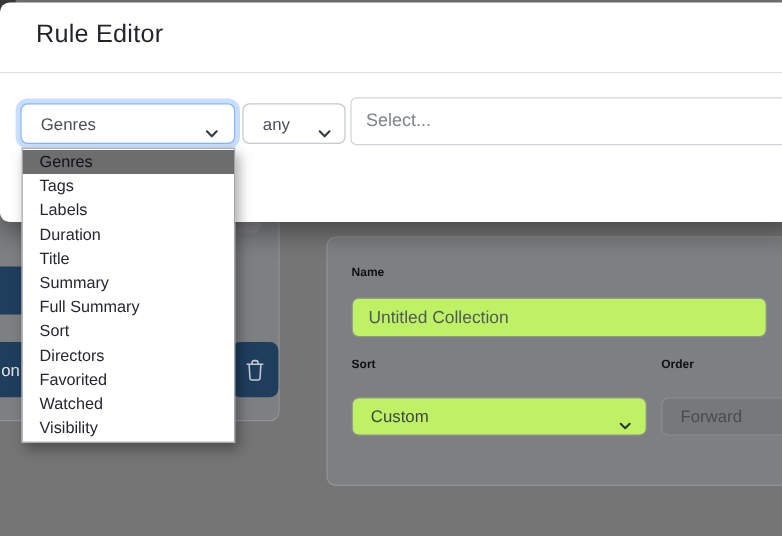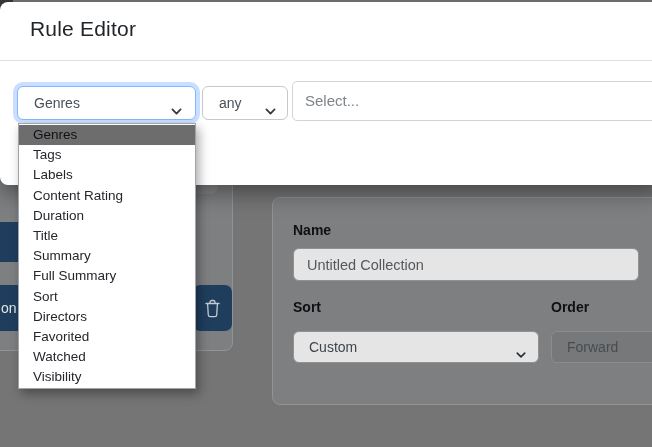--- a/index.html
+++ b/index.html
@@ -28,34 +28,34 @@
   }
   .trash-btn{
     left:193px;top:285px;width:39px;height:46px;background:#1f3e5e;
     border:none;border-radius:7px;display:flex;align-items:center;justify-content:center;
     cursor:pointer;padding:0;
   }
   .right-card{
     left:272px;top:197px;width:392px;height:206px;
     background:#7e7f80;border:1px solid #919396;border-radius:8px;
   }
-  .dim-label{font-size:14px;font-weight:bold;color:#0d1114;}
+  .dim-label{font-size:10px;font-weight:bold;color:#0d1114;}
   .name-label{left:20px;top:24px;}
   .name-input{
     left:20px;top:50px;width:346px;height:33px;box-sizing:border-box;
-    background:#e5e5e5;border:1px solid #8f9193;border-radius:6px;
+    background:#bef264;border:1px solid #8f9193;border-radius:6px;
     padding:0 0 0 13px;font-family:"Liberation Sans", sans-serif;
     font-size:14.5px;color:#53585d;outline:none;
   }
   .name-input::placeholder{color:#53585d;opacity:1;}
   .sort-label{left:20px;top:101px;}
   .order-label{left:278px;top:101px;}
   .dim-select{
     top:133px;height:32px;box-sizing:border-box;
-    background:#e5e5e5;border:1px solid #8f9193;border-radius:6px;
+    background:#bef264;border:1px solid #8f9193;border-radius:6px;
     font-size:14px;color:#3f444a;line-height:30px;padding-left:15px;
   }
   .sort-select{left:20px;width:246px;}
   .order-select{left:278px;width:130px;background:#77787a;border-color:#8a8c8e;color:#474c51;}
   .dim-select .chev{position:absolute;right:11px;top:9px;}
 
   
   .modal{
     left:0;top:2px;width:664px;height:183px;background:#ffffff;
     border-radius:8px;box-shadow:0 8px 22px rgba(0,0,0,0.40);
@@ -167,21 +167,20 @@
 
   <div class="picker">
     <span class="ph">Select...</span>
   </div>
 </div>
 
 <div class="abs popup">
     <div class="opt hl">Genres</div>
     <div class="opt">Tags</div>
     <div class="opt">Labels</div>
-    <div class="opt">Content Rating</div>
     <div class="opt">Duration</div>
     <div class="opt">Title</div>
     <div class="opt">Summary</div>
     <div class="opt">Full Summary</div>
     <div class="opt">Sort</div>
     <div class="opt">Directors</div>
     <div class="opt">Favorited</div>
     <div class="opt">Watched</div>
     <div class="opt">Visibility</div>
   </div>

